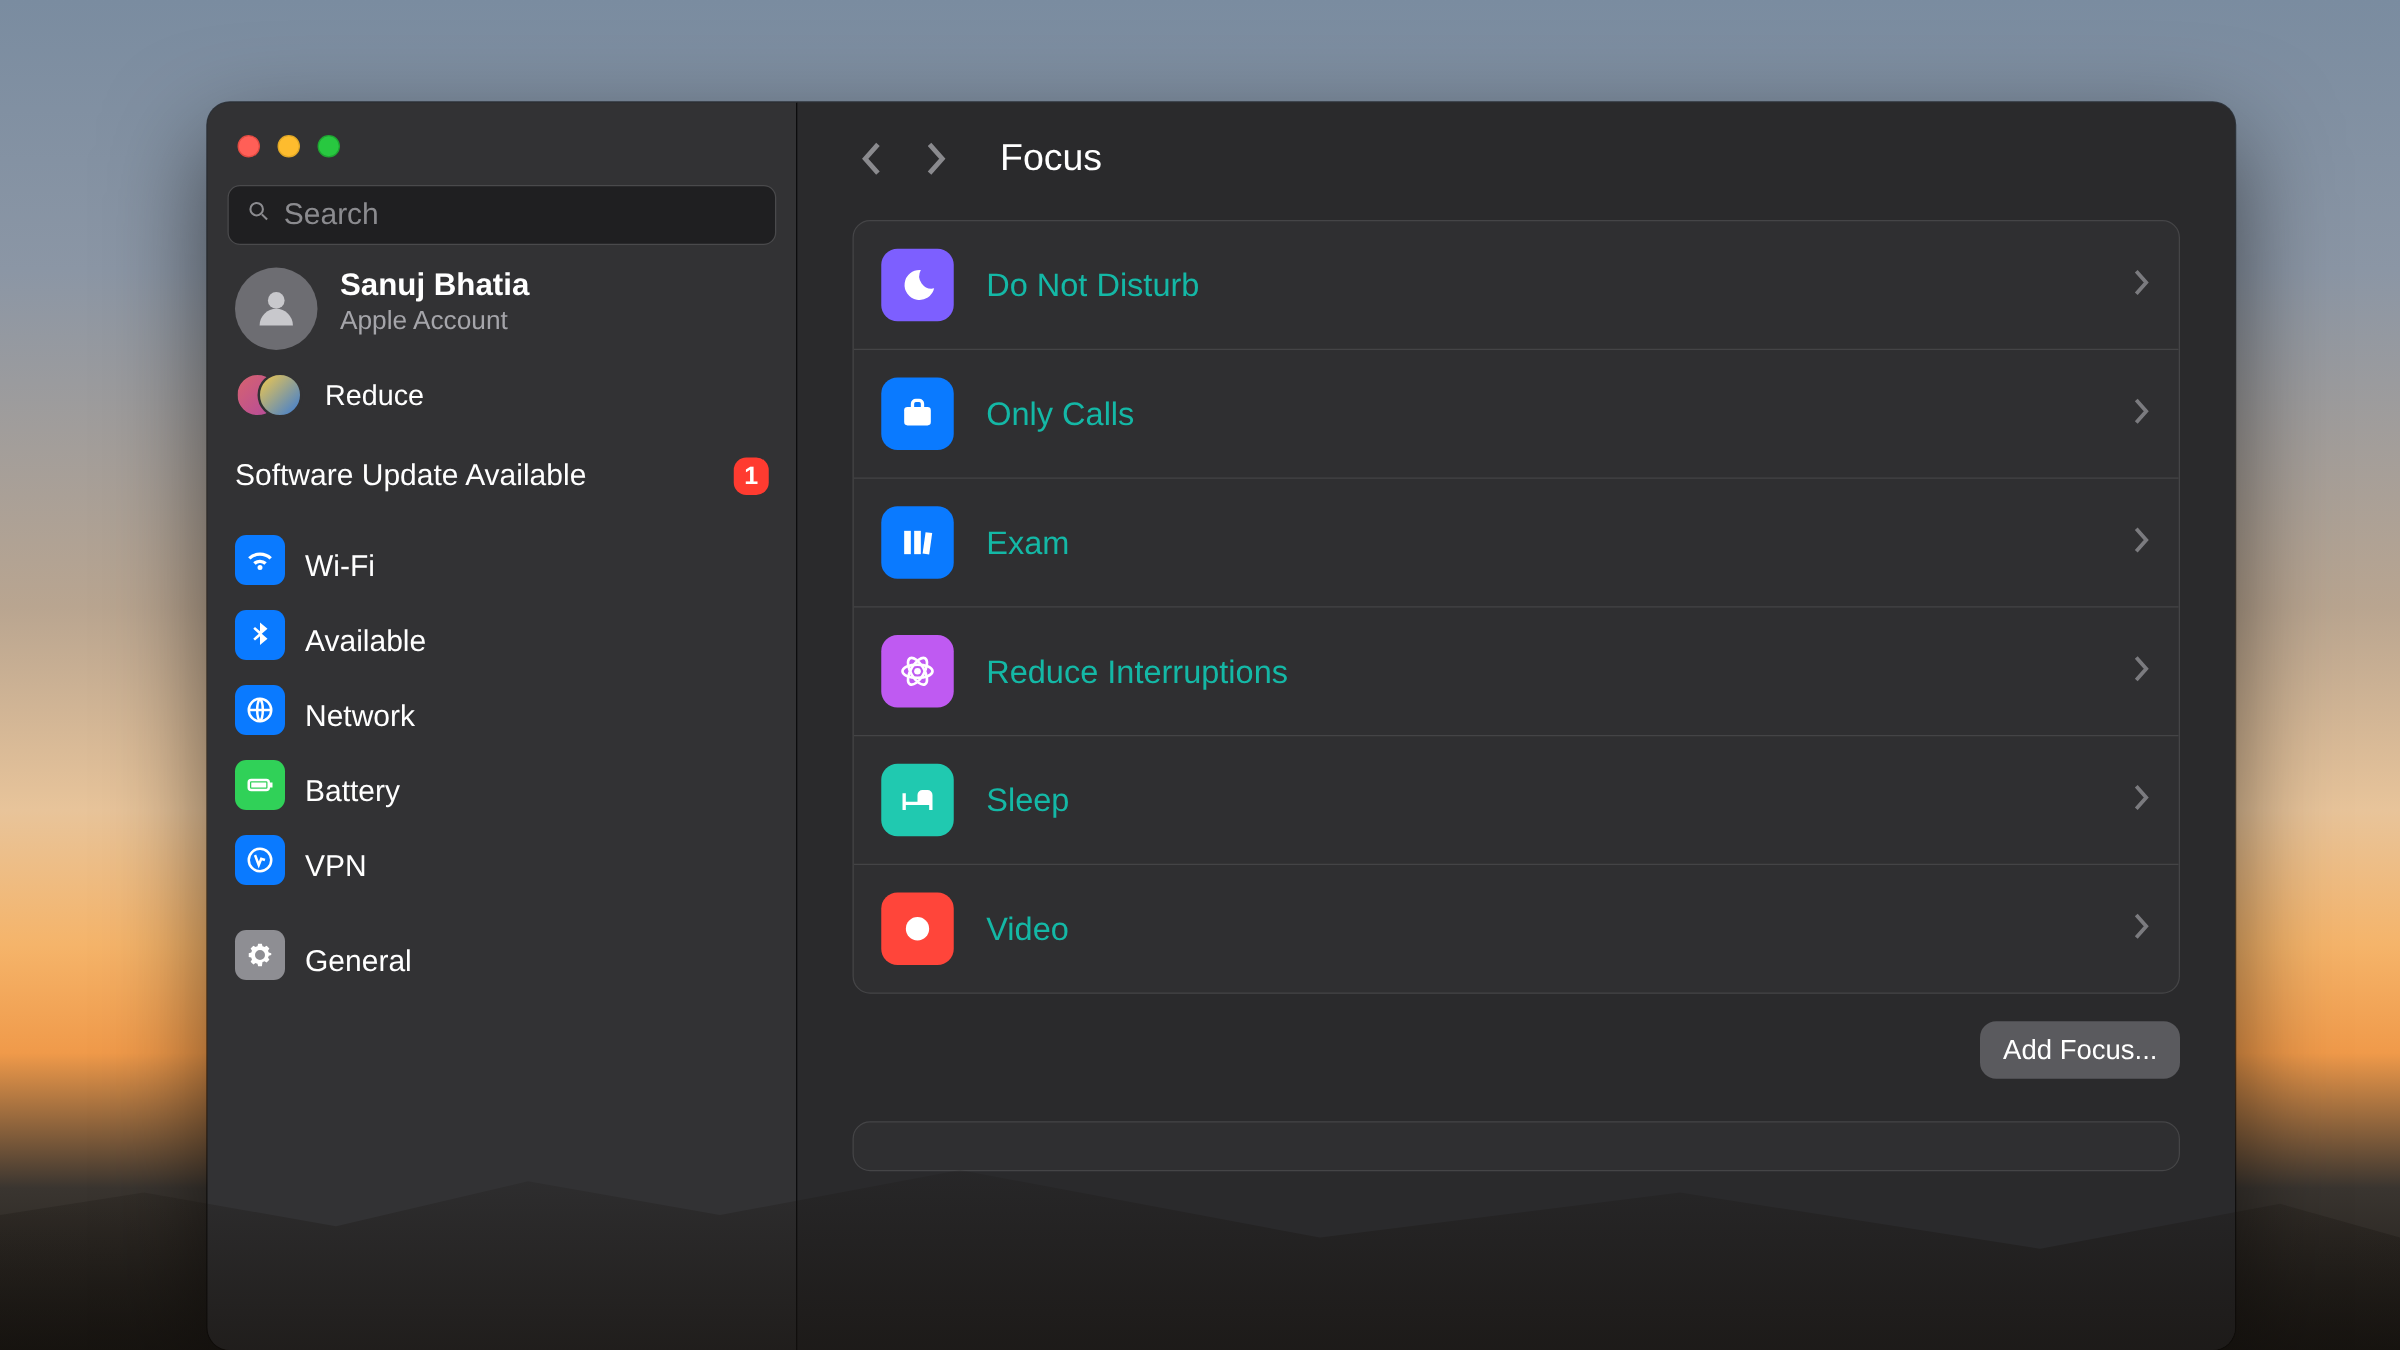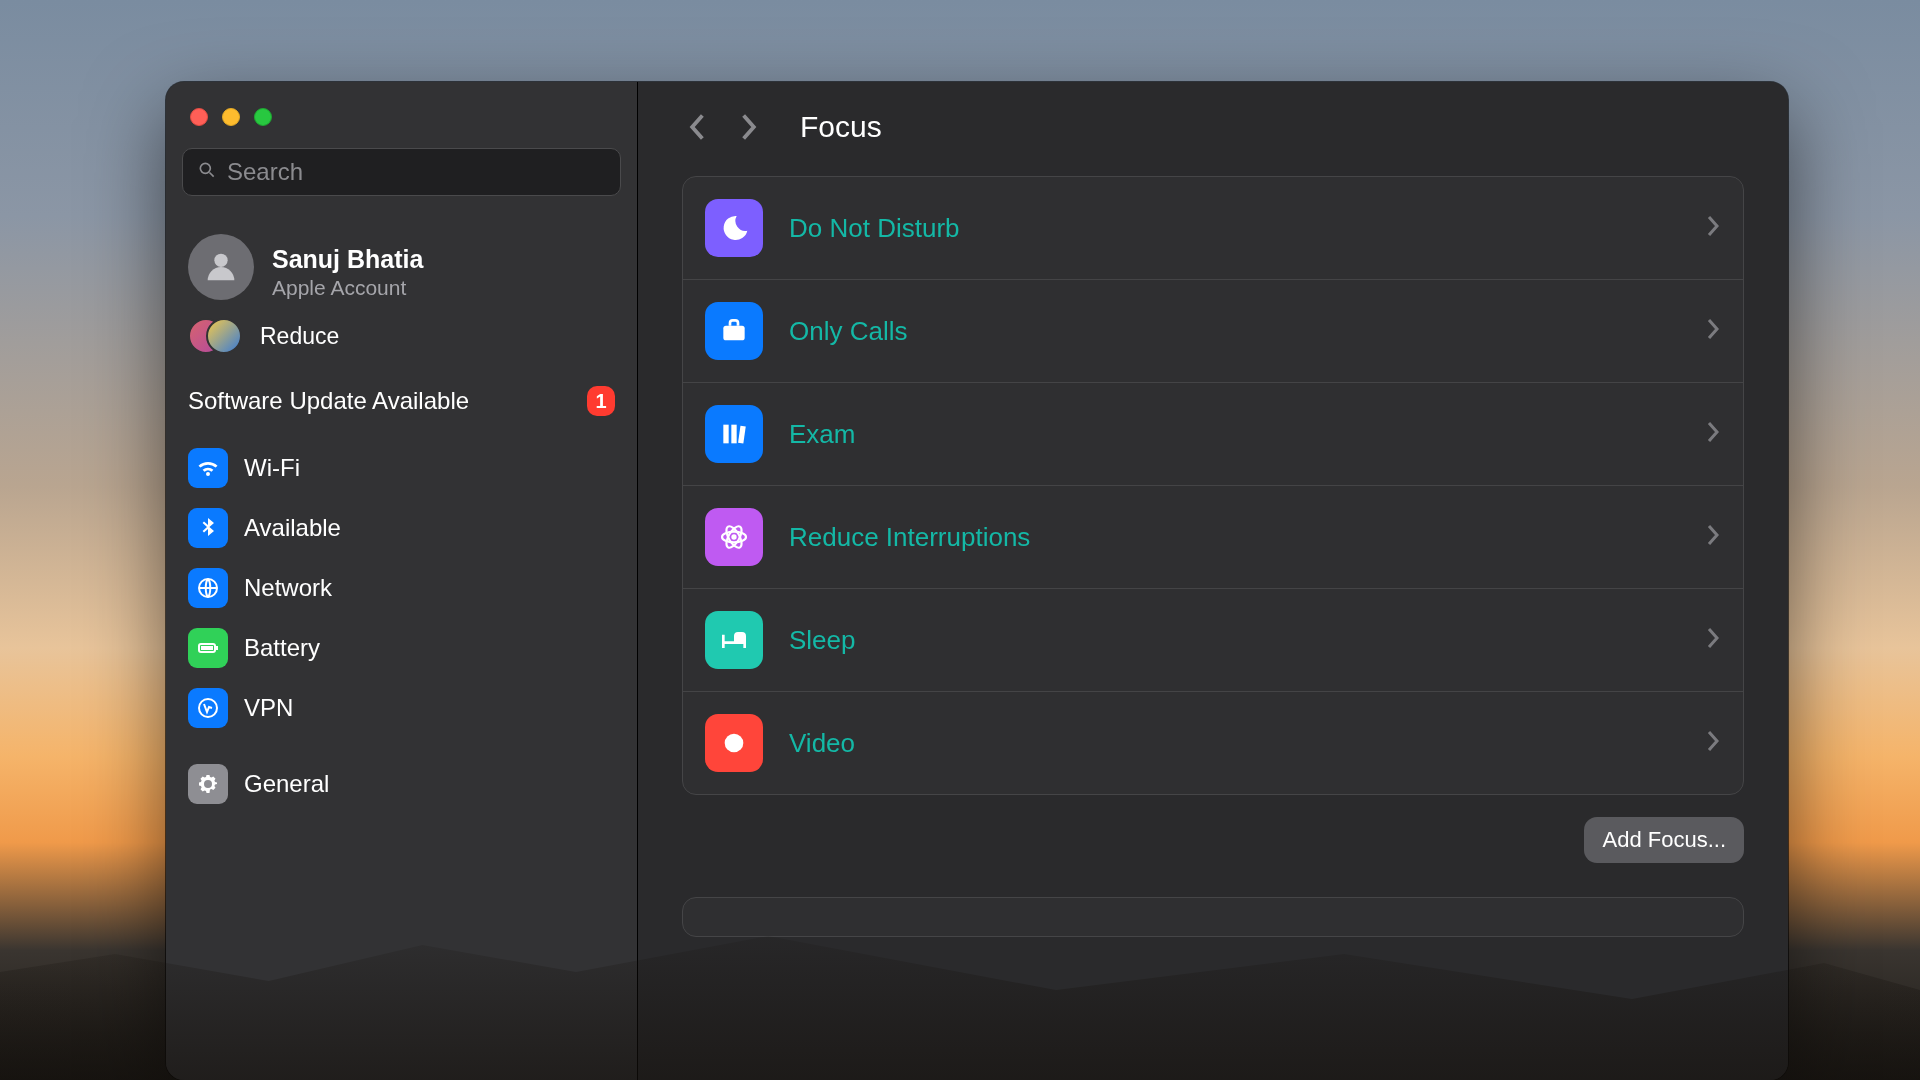--- a/index.html
+++ b/index.html
@@ -72,22 +72,22 @@
     font-size:24px;
   }
   .search svg{width:20px;height:20px;flex:none;}
   .search input{
     background:transparent;border:none;outline:none;
     color:#3b82f6;font-size:24px;width:100%;
   }
   .search input::placeholder{color:#8b8b8f;}
 
   .account{
-    display:flex;align-items:flex-end;gap:18px;
-    padding:38px 6px 10px 6px;
+    display:flex;align-items:flex-start;gap:18px;
+    padding:18px 6px 10px 6px;
     cursor:pointer;
   }
   .avatar{
     width:66px;height:66px;border-radius:50%;
     background:#6d6d72;
     display:flex;align-items:center;justify-content:center;
   }
   .avatar svg{width:40px;height:40px;fill:#c8c8cc;}
   .acct-text .name{color:#fff;font-size:25px;font-weight:600;}
   .acct-text .sub{color:#a5a5aa;font-size:21px;margin-top:2px;}
@@ -112,21 +112,21 @@
   }
   .badge{
     background:#ff3b30;color:#fff;border-radius:10px;
     min-width:28px;height:30px;padding:0 8px;
     display:flex;align-items:center;justify-content:center;
     font-size:20px;font-weight:600;
   }
 
   .nav-group{display:flex;flex-direction:column;gap:4px;padding-bottom:20px;}
   .nav-item{
-    display:flex;align-items:center;gap:16px;
+    display:flex;align-items:flex-end;gap:16px;
     padding:8px 6px;border-radius:8px;cursor:pointer;
     color:#fff;font-size:24px;
   }
   .nav-icon{
     width:40px;height:40px;border-radius:9px;
     display:flex;align-items:center;justify-content:center;flex:none;
   }
   .nav-icon svg{width:24px;height:24px;fill:#fff;}
 
   .content{

